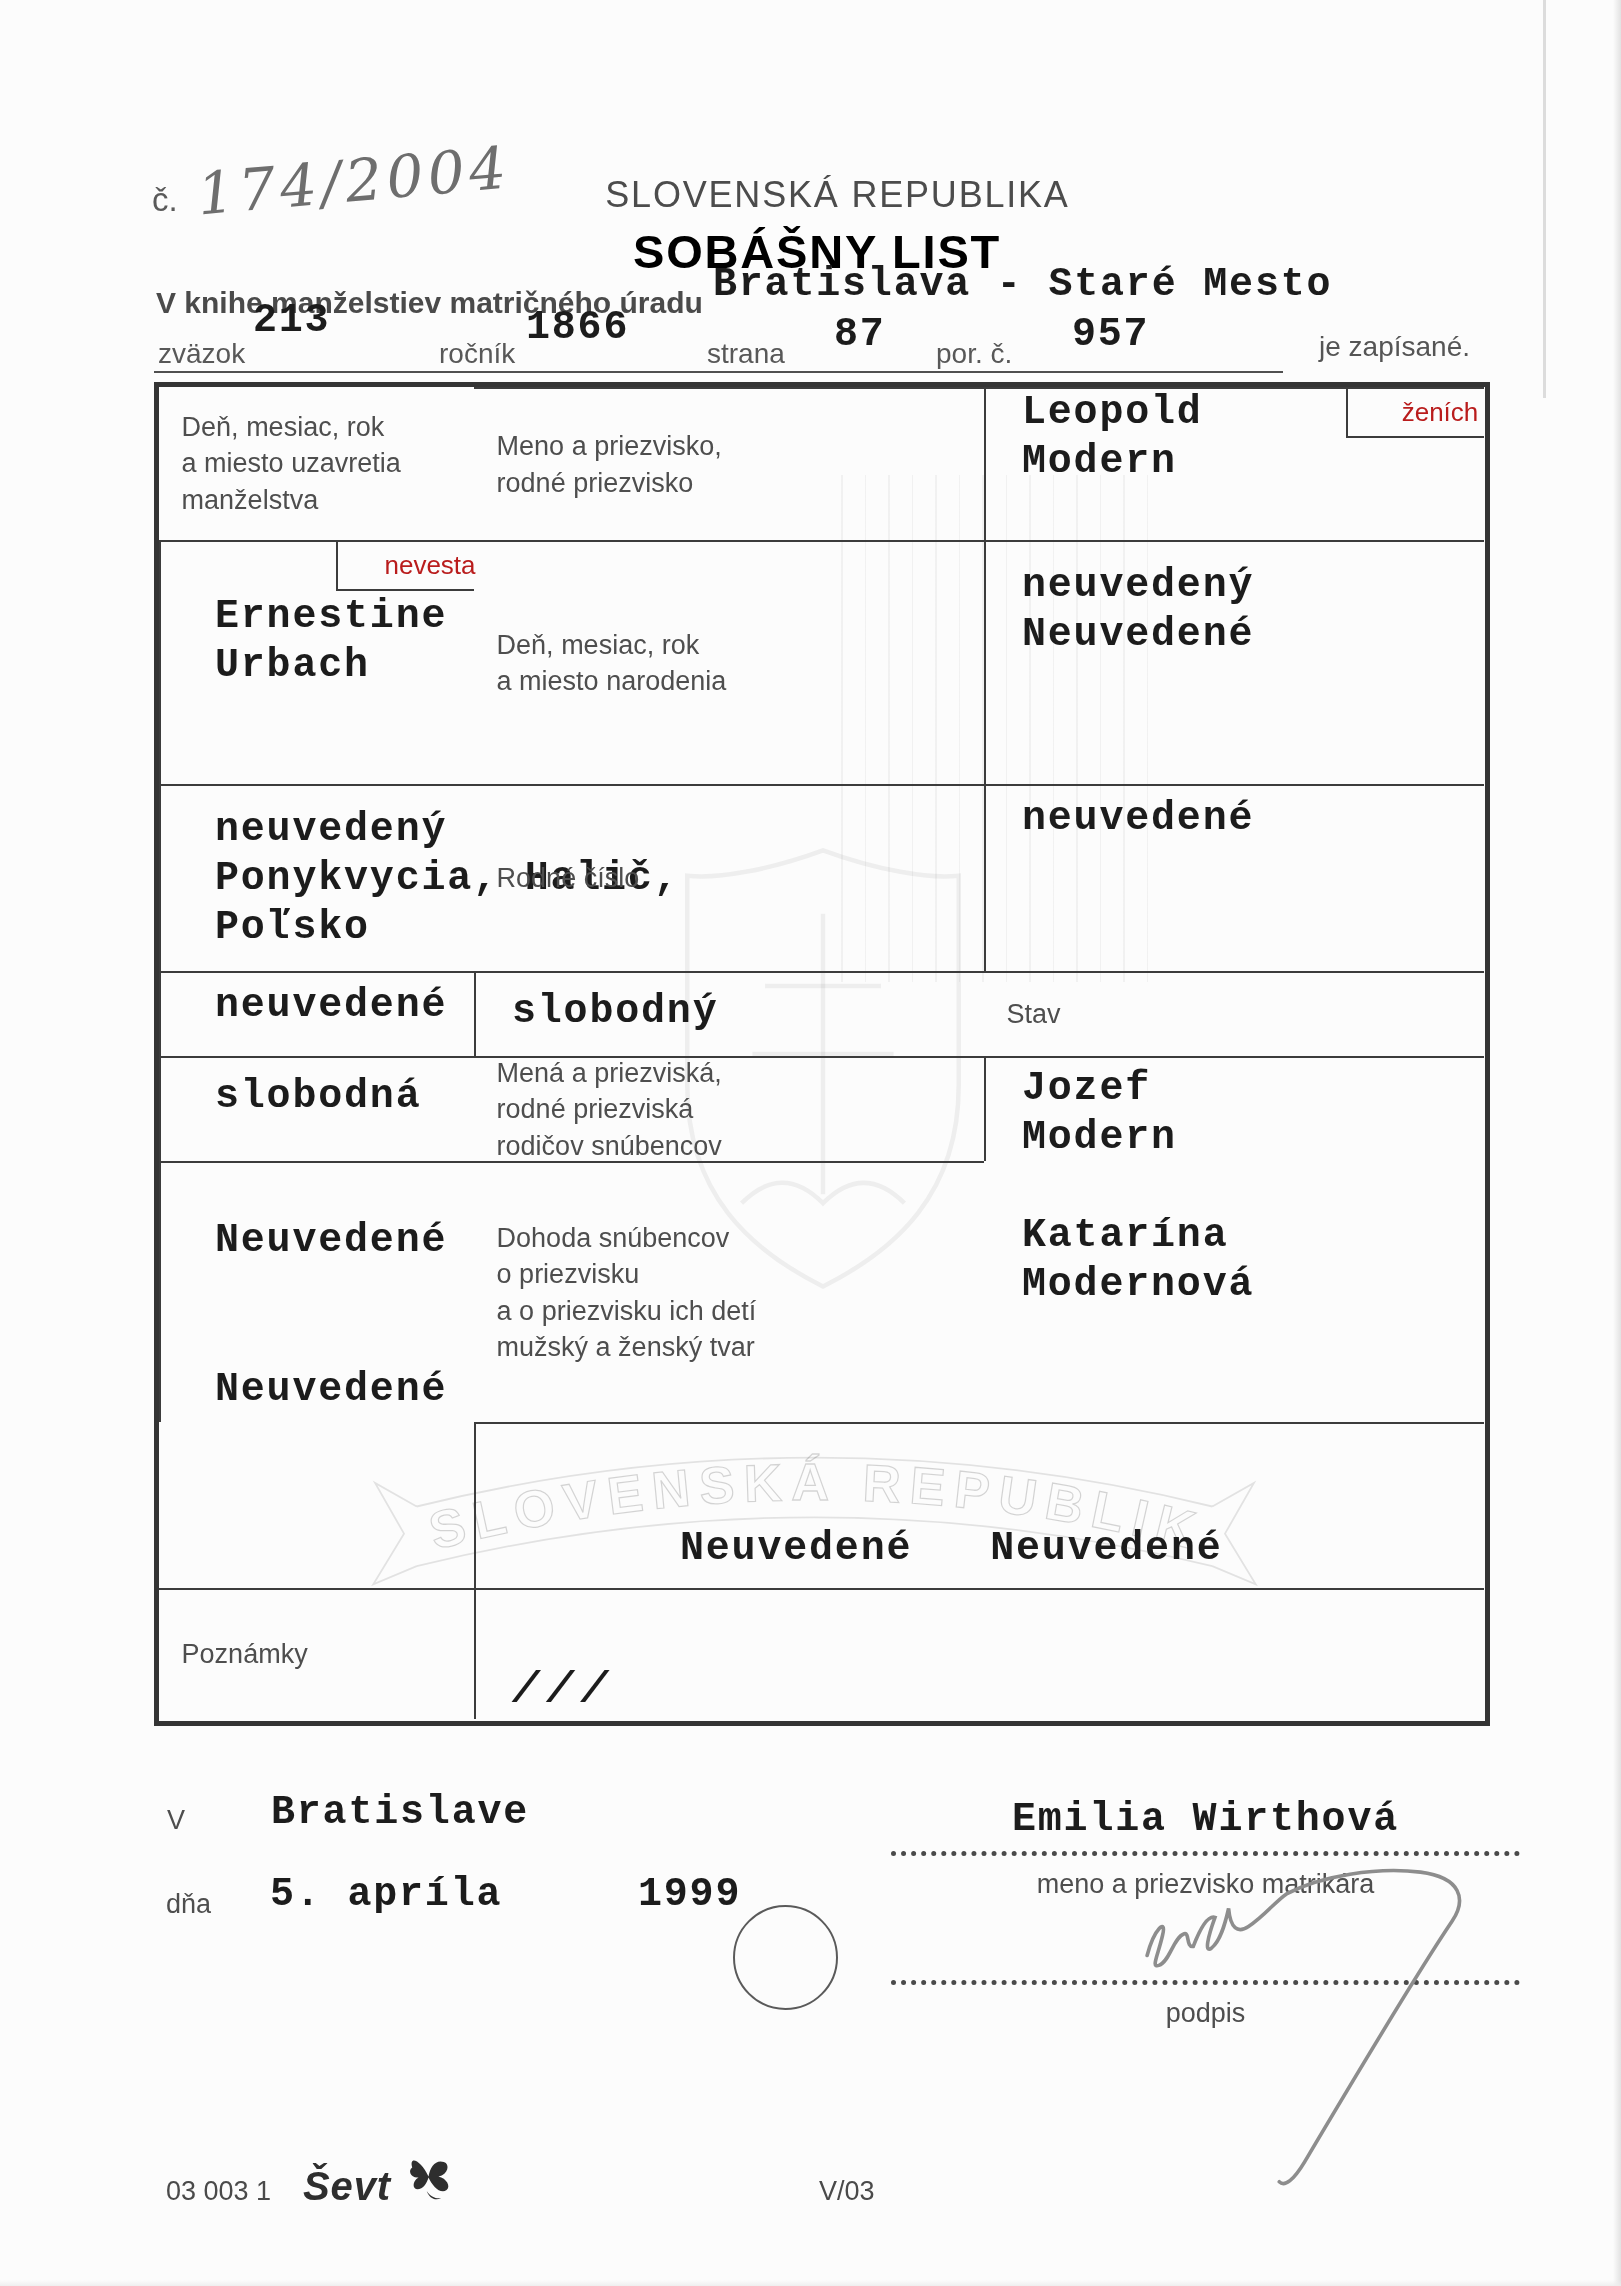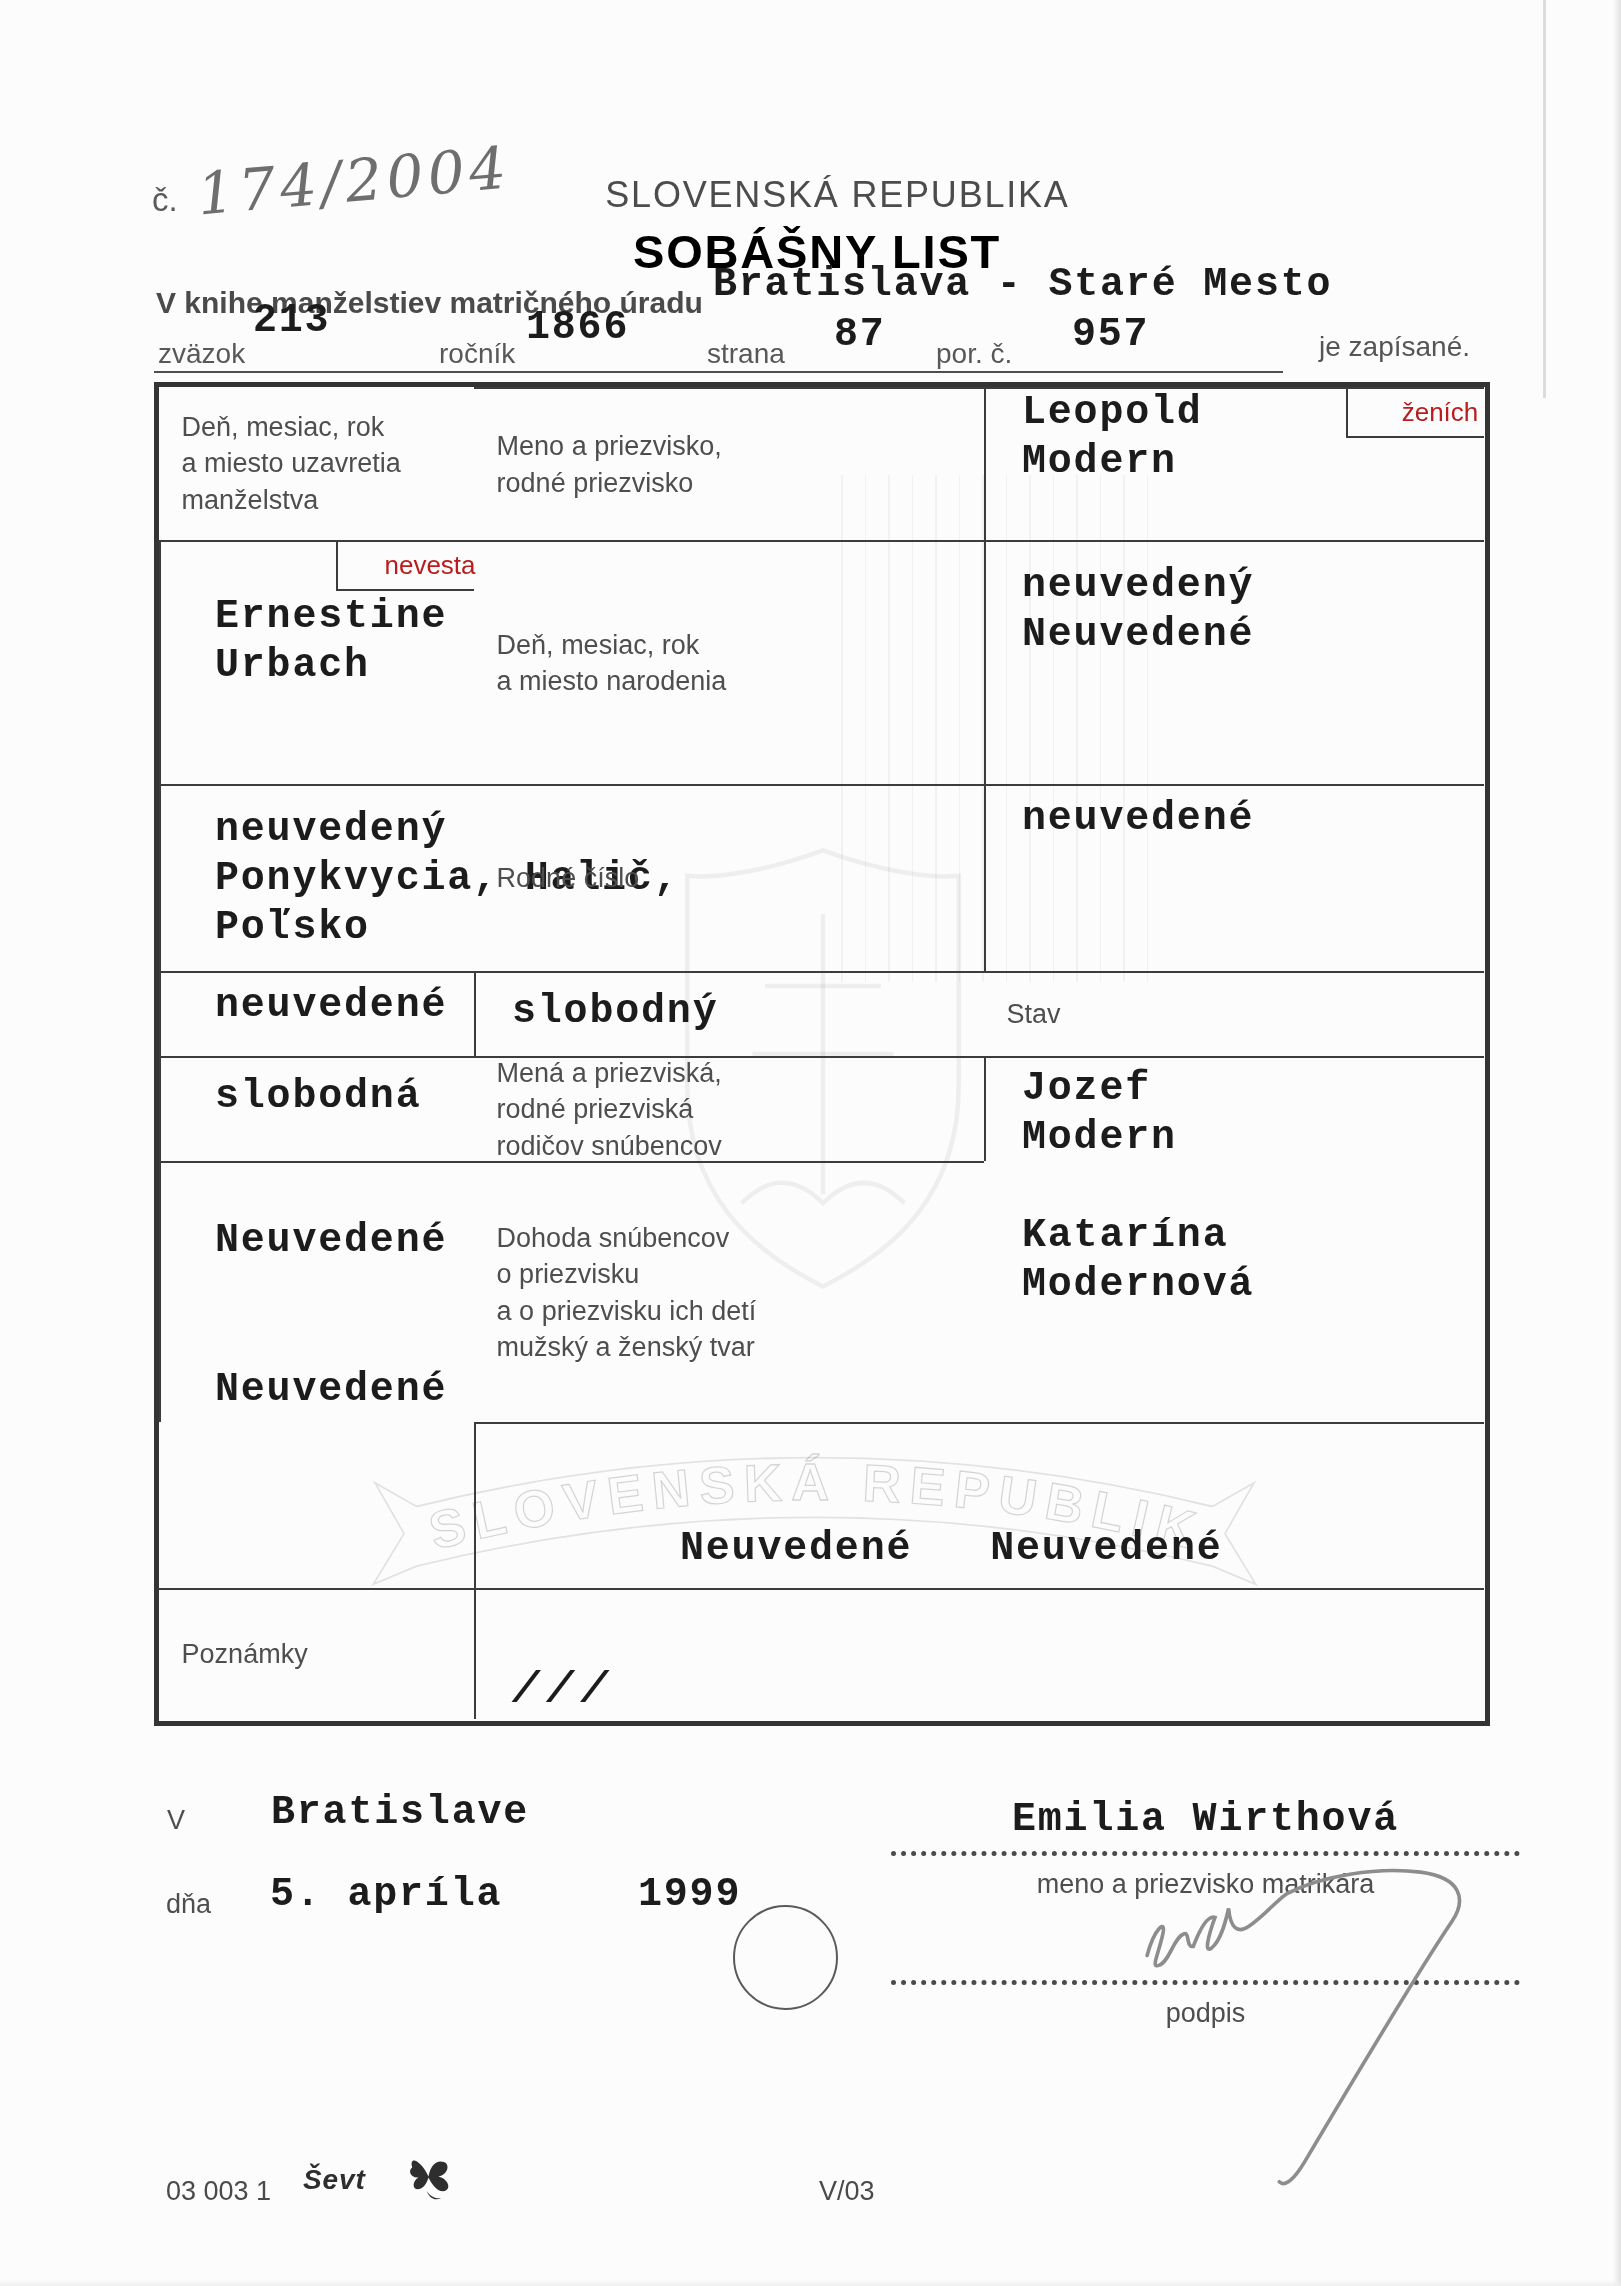--- a/index.html
+++ b/index.html
@@ -41,21 +41,21 @@
   .slashes{font-style:italic;font-size:45px;letter-spacing:7.2px;transform:skewX(-6deg);}
 
   
   .cap{font-size:27px;color:#4e4e4e;}
   .dotline{height:0;border-bottom:5.4px dotted #4a4a4a;}
   .sig-zone{left:891px;width:629px;text-align:center;}
   .stamp-circle{left:733px;top:1905px;width:101px;height:101px;border:2.7px solid #5a5a5a;border-radius:50%;}
 
   
   .foot{font-size:27px;color:#4a4a4a;}
-  .sevt{font-size:28px;font-weight:bold;font-style:italic;color:#2e2e2e;letter-spacing:0.9px;}
+  .sevt{font-size:40px;font-weight:bold;font-style:italic;color:#2e2e2e;letter-spacing:0.9px;}
 
   
   .wm-stripes{left:841px;top:475px;width:312px;height:507px;
     background:repeating-linear-gradient(90deg,rgba(0,0,0,0.045) 0 1.8px,transparent 1.8px 23.5px);}
   .scan-line{left:1543px;top:0;width:2.7px;height:398px;background:#dcdcdc;}
   .edge-right{right:0;top:0;width:8.1px;height:100%;background:linear-gradient(90deg,transparent,#e2e2e2);}
   .edge-bottom{left:0;bottom:0;width:100%;height:7.2px;background:linear-gradient(180deg,transparent,#ededed);}
 </style>
 </head>
 <body>

